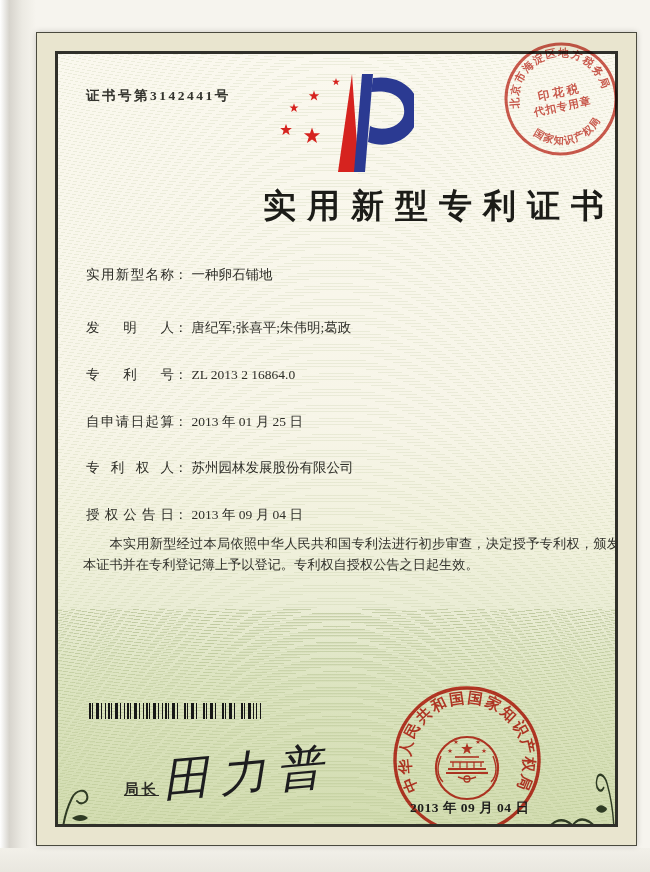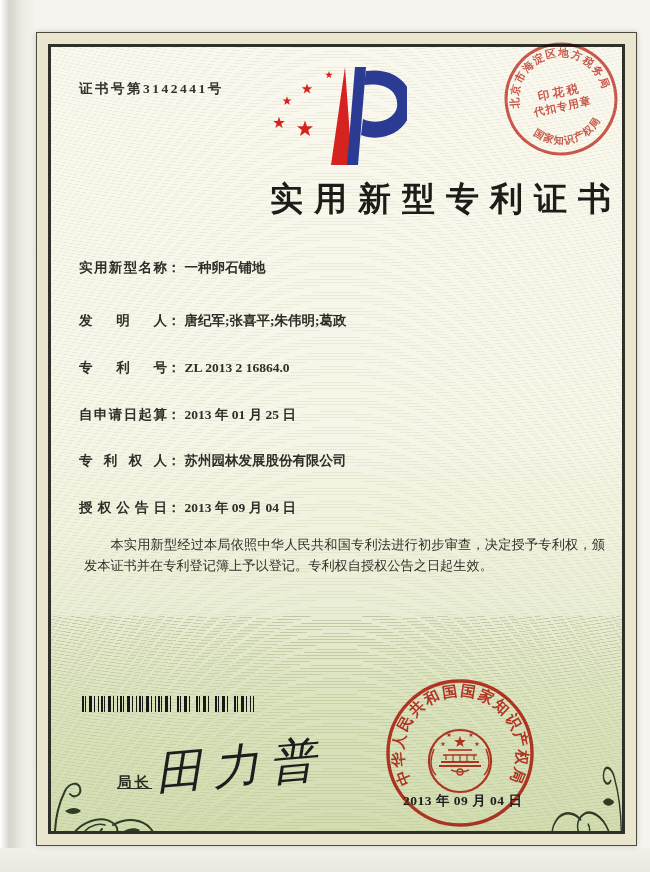--- a/index.html
+++ b/index.html
@@ -4,40 +4,40 @@
 <style>
   html,body{margin:0;padding:0;}
   body{width:650px;height:872px;position:relative;overflow:hidden;
        background:#f6f4ee;font-family:"Liberation Serif","DejaVu Serif",serif;}
   .scan-edge{position:absolute;left:0;top:0;bottom:0;width:36px;
        background:linear-gradient(90deg,#ffffff 0%,#d7d4cd 26%,#eceae3 62%,#f6f4ee 100%);}
   .scan-bottom{position:absolute;left:0;right:0;bottom:0;height:24px;
        background:linear-gradient(180deg,#f2f0e9,#e9e7df);}
   
   .cert{position:absolute;left:36px;top:32px;width:601px;height:814px;box-sizing:border-box;
-        border:1px solid #4a4a3e;padding:11px;background:#e9e5cf;box-shadow:0 0 6px rgba(0,0,0,.18);}
+        border:1px solid #4a4a3e;padding:18px;background:#e9e5cf;box-shadow:0 0 6px rgba(0,0,0,.18);}
   .cert-inner{position:relative;width:100%;height:100%;box-sizing:border-box;border:3px solid #30302a;
         background:linear-gradient(180deg,#faf8ee 0%,#f7f5e8 48%,#f1f1dd 62%,#e6ead0 78%,#dde3c2 100%);
         overflow:hidden;}
   .lines-all{position:absolute;inset:0;
         background:repeating-radial-gradient(1400px 900px at 50% -520px,rgba(135,155,88,.12) 0 1px,rgba(0,0,0,0) 1px 5px);}
   .lines-bottom{position:absolute;left:0;right:0;bottom:0;height:215px;
         background:linear-gradient(180deg,rgba(213,223,180,0) 0%,rgba(211,222,177,.45) 35%,rgba(205,217,168,.65) 100%),
         repeating-radial-gradient(1400px 900px at 50% -610px,rgba(108,133,58,.28) 0 1.2px,rgba(0,0,0,0) 1.2px 5px);}
   .z{position:absolute;z-index:3;}
   
   .cert-number{left:28px;top:33px;font-size:13.5px;letter-spacing:2.5px;color:#33332d;font-weight:600;}
   .title{left:0;right:0;top:130px;text-align:right;font-size:33px;font-weight:bold;
          letter-spacing:11px;color:#1c1c18;}
-  .frow{left:28px;height:20px;font-size:13.5px;color:#2e2e28;font-weight:700;white-space:nowrap;}
+  .frow{left:28px;height:20px;font-size:13.5px;color:#2e2e28;font-weight:400;white-space:nowrap;}
   .flabel{display:inline-block;width:88px;text-align:justify;text-align-last:justify;vertical-align:top;}
   .fcolon{display:inline-block;margin-right:4px;}
   .paras{left:25px;width:537px;top:480px;font-size:13.2px;line-height:20.6px;color:#31312b;
          text-align:justify;}
-  .paras p{margin:8px;text-indent:2em;}
+  .paras p{margin:0;text-indent:2em;}
   .barcode{left:31px;top:649px;width:172px;height:16px;
      background:repeating-linear-gradient(90deg,#171717 0 2px,rgba(0,0,0,0) 2px 3px,#171717 3px 4px,rgba(0,0,0,0) 4px 7px,#171717 7px 10px,rgba(0,0,0,0) 10px 12px,#171717 12px 13px,rgba(0,0,0,0) 13px 15.5px,#171717 15.5px 16.5px,rgba(0,0,0,0) 16.5px 19px);}
   .sig-title{left:66px;top:726px;font-size:14.5px;letter-spacing:3px;color:#2c2c26;font-weight:600;text-decoration:underline;}
   .sig-name{left:104px;top:688px;font-size:47px;font-style:italic;color:#1d1d1f;
             letter-spacing:10px;transform:rotate(-5deg);font-family:"DejaVu Serif",serif;}
   .seal-date{left:352px;top:745px;font-size:13.5px;font-weight:600;color:#1e1e1c;letter-spacing:.5px;z-index:6;}
   .footer-text{left:0;right:0;top:792px;text-align:center;font-size:12.5px;letter-spacing:2px;color:#3a3a30;}
   
   .logo{left:216px;top:18px;width:140px;height:104px;}
   .seal{left:333px;top:630px;width:152px;height:152px;z-index:5;mix-blend-mode:multiply;opacity:.95;}

